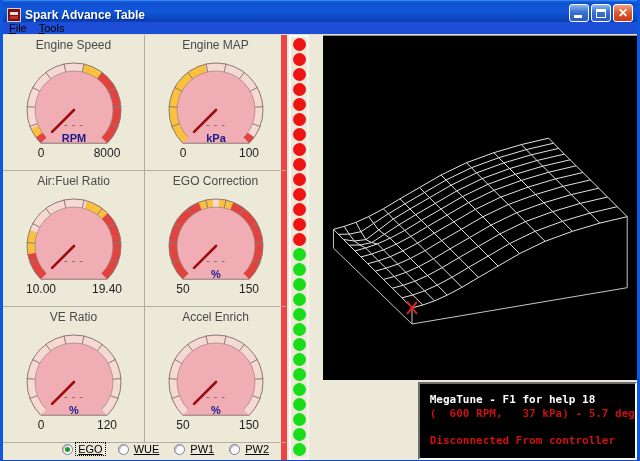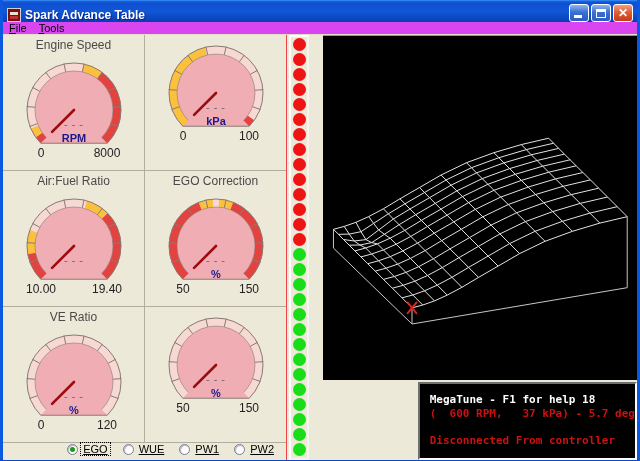--- a/index.html
+++ b/index.html
@@ -20,28 +20,28 @@
   .winbtns { display:flex; gap:2px; }
   .winbtn { width:20px; height:18px; border:1px solid #fff; border-radius:3px; position:relative;
     background:linear-gradient(180deg,#8db8f2 0%,#3b6fd0 45%,#2a5cc4 100%); }
   .winbtn.close { background:linear-gradient(180deg,#f0a080 0%,#dd5f35 45%,#c83a18 100%); }
   .glyph-min { position:absolute; left:4px; bottom:3px; width:8px; height:3px; background:#fff; }
   .glyph-max { position:absolute; left:4px; top:4px; width:10px; height:9px;
     border:1px solid #fff; border-top:3px solid #fff; }
   .glyph-close { position:absolute; width:100%; text-align:center; top:1px; color:#fff;
     font-size:12px; font-weight:bold; }
   
-  .menubar { height:13px; flex:0 0 13px; background:#d946ef; display:flex; align-items:center;
+  .menubar { height:13px; flex:0 0 13px; background:#1d4ed8; display:flex; align-items:center;
     font-size:11px; color:#000; padding-left:6px; gap:12px; border-bottom:1px solid #e2dfc8; }
   .menu-item { cursor:default; }
   
   .client { flex:1; display:flex; background:#ece9d8; }
   
   .gauge-panel { width:284px; flex:0 0 284px; display:flex; flex-direction:column;
-    border-right:1px solid #ef4444; }
+    border-right:6px solid #ef4444; }
   .gauge-grid { display:grid; grid-template-columns:142px 141px; grid-template-rows:136px 136px 136px; }
   .gauge-cell { border-bottom:1px solid #b2ae9e; overflow:hidden; text-align:center; }
   .gauge-cell.col1 { border-right:1px solid #b2ae9e; }
   .gauge-title { font-size:12px; color:#4a4a4a; padding-top:3px; height:17px; }
   .radio-row { flex:1; display:flex; align-items:flex-start; justify-content:flex-end;
     gap:13px; padding-right:10px; font-size:11px; }
   .radio-opt { display:flex; align-items:center; gap:3px; }
   .radio-circle { width:11px; height:11px; border-radius:50%; background:#fff;
     border:1px solid #7c7c94; box-shadow:inset 1px 1px 1px #b8b8c8; position:relative; }
   .radio-circle.sel::after { content:""; position:absolute; left:2px; top:2px; width:5px; height:5px;
@@ -112,21 +112,21 @@
               <line x1="106.54103927499071" y1="71.62910300436482" x2="114.50511193748869" y2="74.59954853095715" stroke="#8a7a76" stroke-width="1"></line>
               <path d="M 36.77 91.23 A 47 47 0 1 1 103.23 91.23" fill="none" stroke="#8a7a76" stroke-width="1"></path>
               <path d="M 42.42 85.58 A 39 39 0 1 1 97.58 85.58" fill="none" stroke="#8a7a76" stroke-width="0.6"></path>
               <line x1="36.76598128423226" y1="91.23401871576773" x2="103.23401871576775" y2="91.23401871576773" stroke="#8a7a76" stroke-width="1"></line>
               <line x1="70" y1="58" x2="48.07968978321702" y2="79.92031021678298" stroke="#9b0b10" stroke-width="2.6" stroke-linecap="round"></line>
               <text x="70" y="76" text-anchor="middle" fill="#6a6a6a" font-family="DejaVu Sans Mono, monospace" font-size="11" letter-spacing="1">---</text>
               <text x="70" y="90" text-anchor="middle" fill="#1a1a8c" font-size="11" font-weight="bold" font-family="Liberation Sans, sans-serif">RPM</text>
               <text x="37" y="105" text-anchor="middle" fill="#222222" font-size="12" font-family="Liberation Sans, sans-serif">0</text>
               <text x="103" y="105" text-anchor="middle" fill="#222222" font-size="12" font-family="Liberation Sans, sans-serif">8000</text>
             </svg></div>
-          <div class="gauge-cell"><svg viewBox="0 0 140 118" width="140" height="118">
+          <div class="gauge-cell"><div class="gauge-title">Engine MAP</div><svg viewBox="0 0 140 118" width="140" height="118">
               <path d="M 36.77 91.23 A 47 47 0 1 1 103.23 91.23 Z" fill="#f0adb4" stroke="none"></path>
               <path d="M 39.59 88.41 A 43 43 0 0 1 59.96 16.19" fill="none" stroke="#fcc13c" stroke-width="8"></path>
               <path d="M 59.96 16.19 A 43 43 0 0 1 104.99 83.00" fill="none" stroke="#f7d9d3" stroke-width="8"></path>
               <path d="M 104.99 83.00 A 43 43 0 0 1 100.41 88.41" fill="none" stroke="#e2433f" stroke-width="8"></path>
               <line x1="33.45896072500929" y1="71.62910300436482" x2="25.494888062511315" y2="74.59954853095715" stroke="#8a7a76" stroke-width="1"></line>
               <line x1="31.099367530200112" y1="55.217771855229934" x2="22.621024556012955" y2="54.61138879803646" stroke="#8a7a76" stroke-width="1"></line>
               <line x1="35.77051940687703" y1="39.30928951791779" x2="28.310247995555358" y2="35.23567313079731" stroke="#8a7a76" stroke-width="1"></line>
               <line x1="46.62817100605747" y1="26.778891603949944" x2="41.534310840711015" y2="19.97429105609288" stroke="#8a7a76" stroke-width="1"></line>
               <line x1="61.70995370743391" y1="19.89127222712478" x2="59.903148746233605" y2="11.585523866369925" stroke="#8a7a76" stroke-width="1"></line>
               <line x1="78.29004629256607" y1="19.891272227124773" x2="80.09685125376637" y2="11.585523866369918" stroke="#8a7a76" stroke-width="1"></line>
@@ -209,21 +209,21 @@
               <line x1="106.54103927499071" y1="71.62910300436482" x2="114.50511193748869" y2="74.59954853095715" stroke="#8a7a76" stroke-width="1"></line>
               <path d="M 36.77 91.23 A 47 47 0 1 1 103.23 91.23" fill="none" stroke="#8a7a76" stroke-width="1"></path>
               <path d="M 42.42 85.58 A 39 39 0 1 1 97.58 85.58" fill="none" stroke="#8a7a76" stroke-width="0.6"></path>
               <line x1="36.76598128423226" y1="91.23401871576773" x2="103.23401871576775" y2="91.23401871576773" stroke="#8a7a76" stroke-width="1"></line>
               <line x1="70" y1="58" x2="48.07968978321702" y2="79.92031021678298" stroke="#9b0b10" stroke-width="2.6" stroke-linecap="round"></line>
               <text x="70" y="76" text-anchor="middle" fill="#6a6a6a" font-family="DejaVu Sans Mono, monospace" font-size="11" letter-spacing="1">---</text>
               <text x="70" y="90" text-anchor="middle" fill="#1a1a8c" font-size="11" font-weight="bold" font-family="Liberation Sans, sans-serif">%</text>
               <text x="37" y="105" text-anchor="middle" fill="#222222" font-size="12" font-family="Liberation Sans, sans-serif">0</text>
               <text x="103" y="105" text-anchor="middle" fill="#222222" font-size="12" font-family="Liberation Sans, sans-serif">120</text>
             </svg></div>
-          <div class="gauge-cell"><svg viewBox="0 0 140 118" width="140" height="118">
+          <div class="gauge-cell"><div class="gauge-title">Accel Enrich</div><svg viewBox="0 0 140 118" width="140" height="118">
               <path d="M 36.77 91.23 A 47 47 0 1 1 103.23 91.23 Z" fill="#f0adb4" stroke="none"></path>
               <path d="M 39.59 88.41 A 43 43 0 1 1 100.41 88.41" fill="none" stroke="#f7d9d3" stroke-width="8"></path>
               <line x1="33.45896072500929" y1="71.62910300436482" x2="25.494888062511315" y2="74.59954853095715" stroke="#8a7a76" stroke-width="1"></line>
               <line x1="31.099367530200112" y1="55.217771855229934" x2="22.621024556012955" y2="54.61138879803646" stroke="#8a7a76" stroke-width="1"></line>
               <line x1="35.77051940687703" y1="39.30928951791779" x2="28.310247995555358" y2="35.23567313079731" stroke="#8a7a76" stroke-width="1"></line>
               <line x1="46.62817100605747" y1="26.778891603949944" x2="41.534310840711015" y2="19.97429105609288" stroke="#8a7a76" stroke-width="1"></line>
               <line x1="61.70995370743391" y1="19.89127222712478" x2="59.903148746233605" y2="11.585523866369925" stroke="#8a7a76" stroke-width="1"></line>
               <line x1="78.29004629256607" y1="19.891272227124773" x2="80.09685125376637" y2="11.585523866369918" stroke="#8a7a76" stroke-width="1"></line>
               <line x1="93.37182899394253" y1="26.778891603949944" x2="98.46568915928898" y2="19.97429105609288" stroke="#8a7a76" stroke-width="1"></line>
               <line x1="104.22948059312297" y1="39.30928951791779" x2="111.68975200444464" y2="35.23567313079731" stroke="#8a7a76" stroke-width="1"></line>

